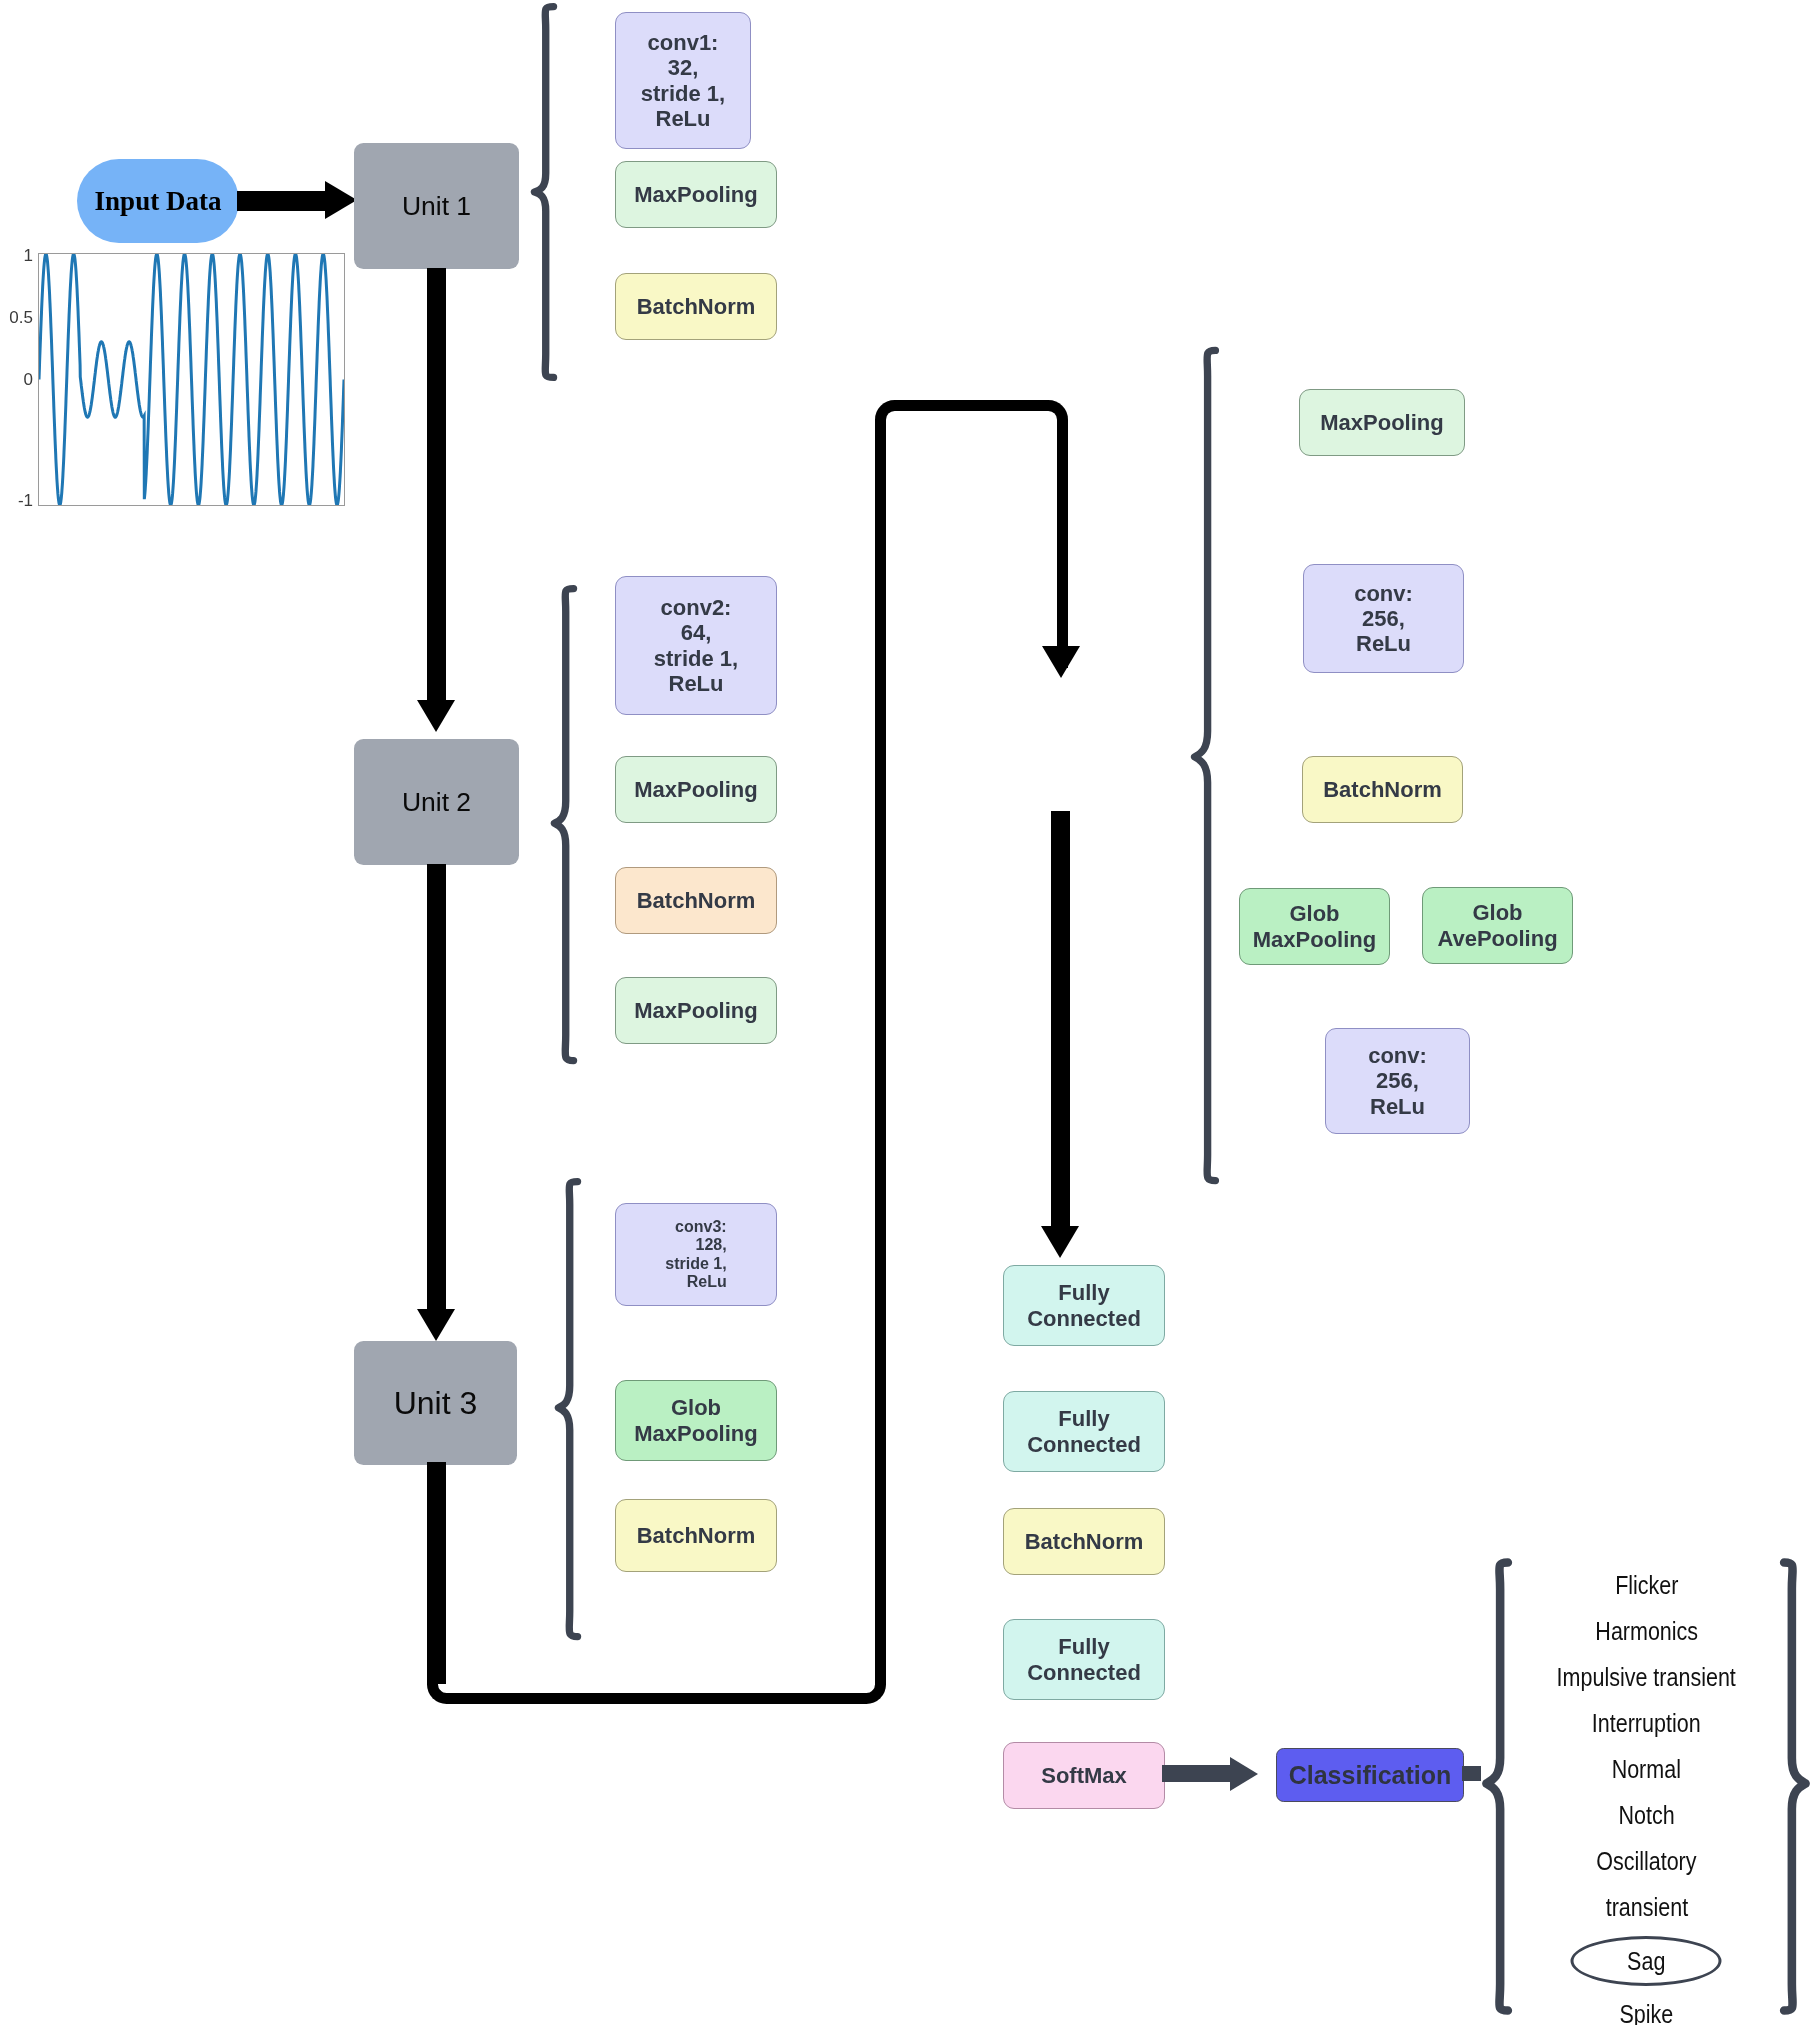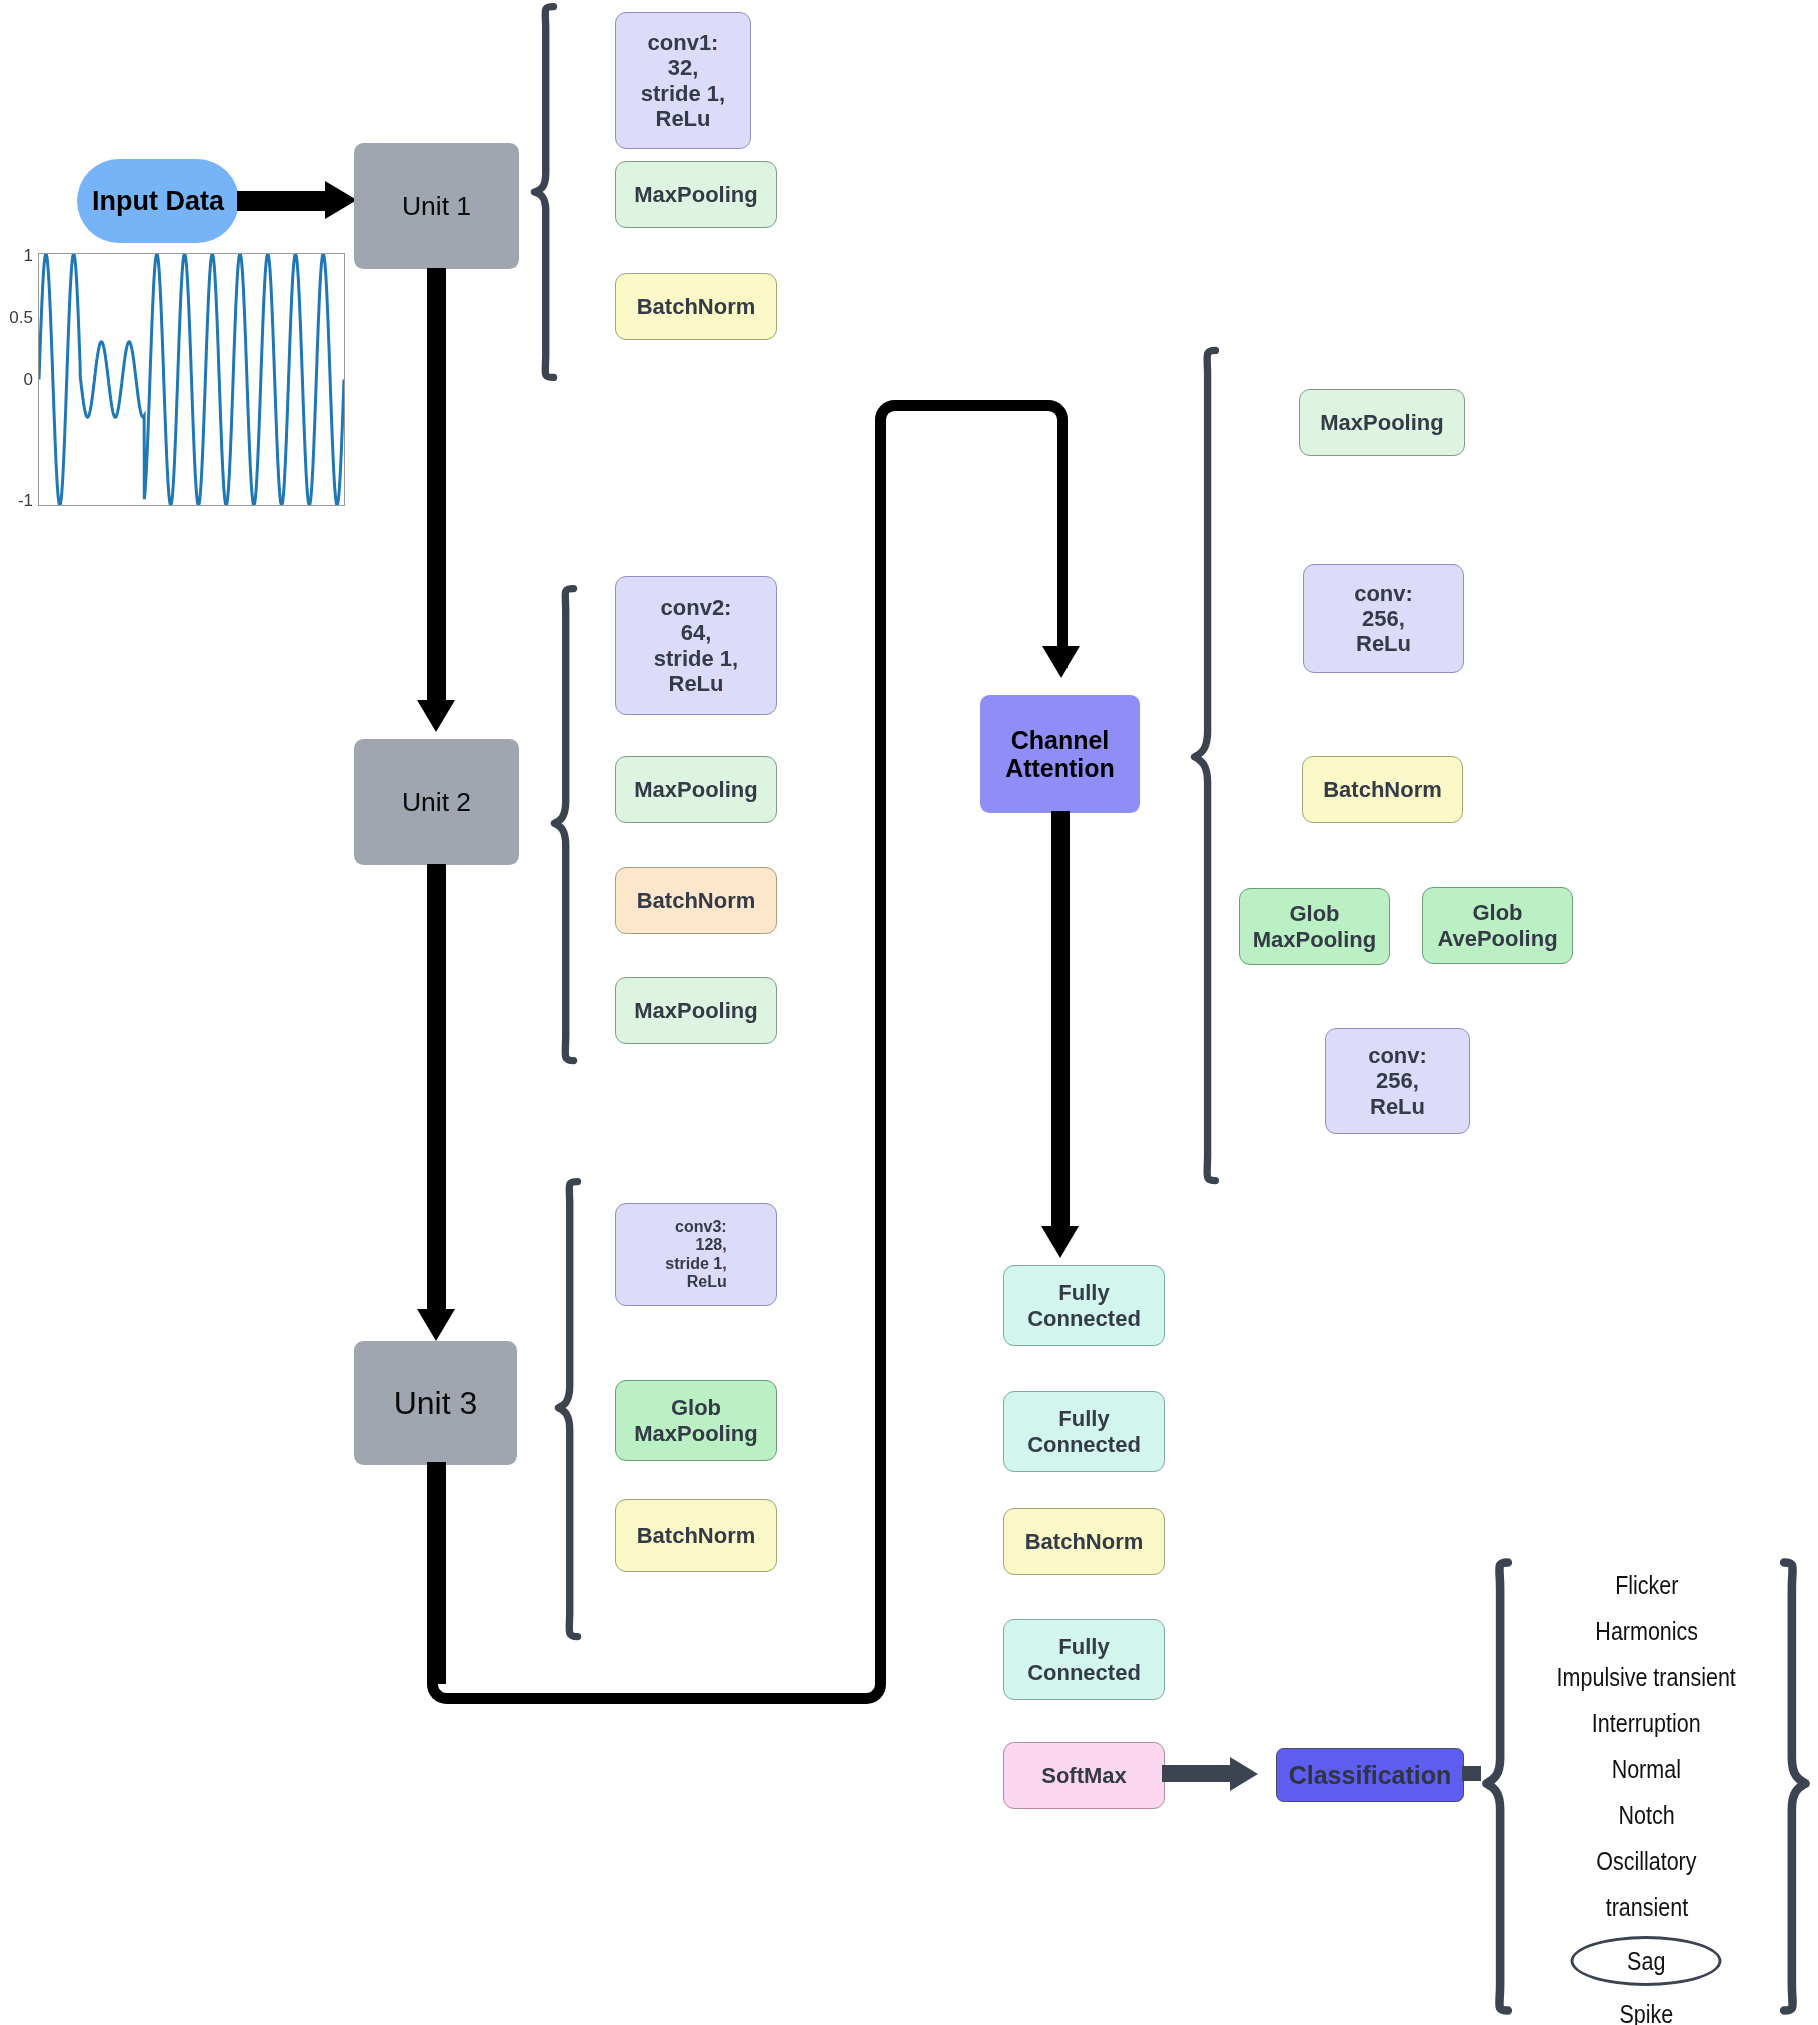--- a/index.html
+++ b/index.html
@@ -33,21 +33,21 @@
   .node.unit.b{font-weight:normal;}
   .node.attention{
     background:#8e8ef6;border:none;border-radius:9.4px;color:#000;font-weight:bold;
   }
   .node.classify{
     background:#5d5df0;border:1.3px solid #4a4a5e;border-radius:7.7px;
     color:#2f3440;font-weight:bold;
   }
   .node.input{
     background:#76b3f7;border:none;border-radius:47px;
-    color:#000;font-weight:bold;
+    color:#000;font-weight:bold;font-family:Liberation Serif, serif;
   }
 
   
   .bar{position:absolute;background:#000;}
   .arrowhead{position:absolute;width:0;height:0;}
   .arrow-down{border-left:19.6px solid transparent;border-right:19.6px solid transparent;border-top:32px solid #000;}
   .arrow-right-blk{border-top:19.6px solid transparent;border-bottom:19.6px solid transparent;border-left:32px solid #000;}
   .arrow-right-gry{border-top:17px solid transparent;border-bottom:17px solid transparent;border-left:28px solid #3d4451;}
   .bar.gry{background:#3d4451;}
 
@@ -169,22 +169,20 @@
   <div class="bar" style="left:427px;top:1462px;width:19px;height:222px;"></div>
 
   <div class="loop" style="left:427px;top:1593px;width:459px;height:111px;"></div>
 
   <div class="bar" style="left:875px;top:419px;width:11px;height:1217px;"></div>
 
   <div class="loop-top" style="left:875px;top:400px;width:193px;height:68px;"></div>
   <div class="bar" style="left:1057px;top:427px;width:11px;height:241px;"></div>
   <div class="arrowhead arrow-down" style="left:1042px;top:646px;"></div>
 
-  <div class="node attention" style="left:980px;top:695px;width:160px;height:118px;font-size:25px;">Channel
-Attention</div>
 
   <div class="bar" style="left:1051px;top:811px;width:19px;height:427px;"></div>
   <div class="arrowhead arrow-down" style="left:1041px;top:1226px;"></div>
 
   <div class="brace" style="left:1192px;top:347px;width:26px;height:837px;">
     <svg viewBox="0 0 60 1960" preserveAspectRatio="none">
       <path d="M54 8 C28 8 36 18 36 68 L36 900 C36 944 20 952 6 960 C20 968 36 976 36 1020 L36 1892 C36 1942 28 1952 54 1952" fill="none" stroke="#3d4451" stroke-width="17" stroke-linecap="round" stroke-linejoin="round"></path>
     </svg>
   </div>
 

